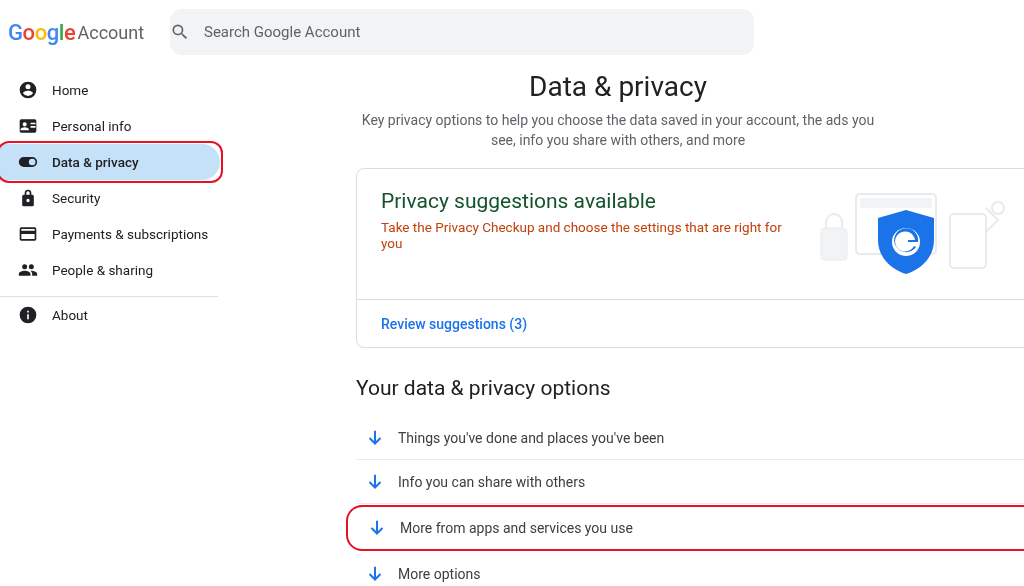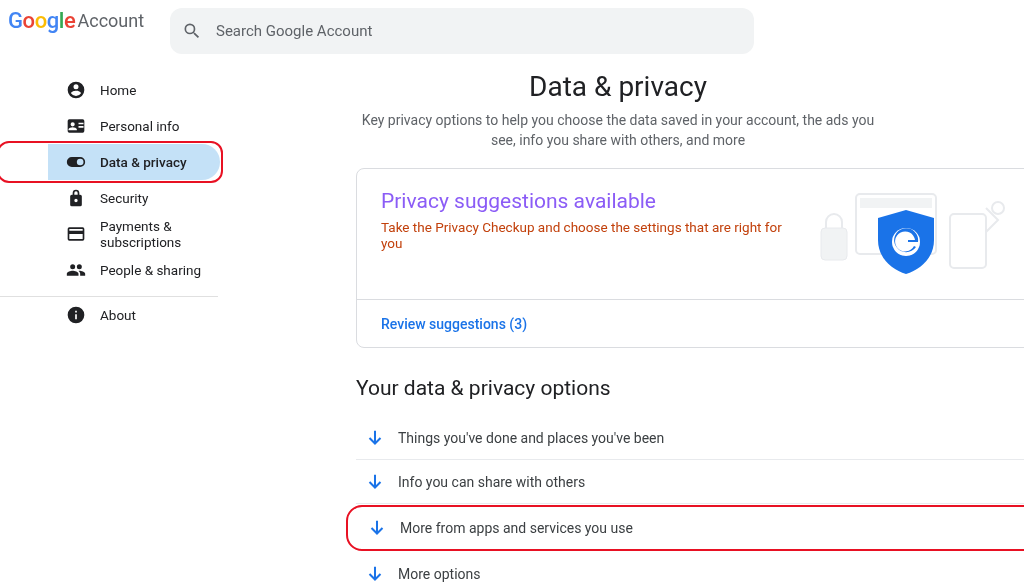--- a/index.html
+++ b/index.html
@@ -6,21 +6,21 @@
     body {
       font-family: 'Google Sans', Roboto, Arial, sans-serif;
       color: #202124;
       width: 1024px;
       height: 586px;
       overflow: hidden;
       background: #fff;
     }
     .header {
       display: flex;
-      align-items: flex-start;
+      align-items: center;
       padding: 8px 8px 0 8px;
       height: 56px;
     }
     .logo-block {
       display: flex;
       align-items: center;
       padding-left: 0;
       width: 162px;
     }
     .g-logo {
@@ -37,21 +37,21 @@
       font-size: 18px;
       margin-left: 2px;
     }
     .searchbar {
       flex: 0 0 584px;
       background: #f1f3f4;
       border-radius: 12px;
       height: 46px;
       display: flex;
       align-items: center;
-      padding: 0 12px;
+      padding: 0 0;
     }
     .search-icon {
       width: 20px; height: 20px;
       margin-right: 14px;
       fill: #5f6368;
     }
     .search-placeholder {
       color: #5f6368;
       font-size: 15px;
     }
@@ -68,21 +68,20 @@
       display: flex;
       align-items: center;
       height: 36px;
       padding-left: 18px;
       font-size: 13.5px;
       color: #202124;
       cursor: pointer;
       border-top-right-radius: 18px;
       border-bottom-right-radius: 18px;
       position: relative;
-      margin-left: 48px;
     }
     .sidebar-item.selected {
       background: #c4e1f7;
       font-weight: 500;
     }
     .sidebar-item .icon { width: 20px; height: 20px; margin-right: 14px; display:flex; align-items:center; justify-content:center; }
     .sidebar-item .icon svg { fill: #202124; }
     .about-section {
       border-top: 1px solid #e0e0e0;
       margin-top: 8px;
@@ -116,21 +115,21 @@
       margin-right: 8px;
     }
     .card-body {
       padding: 20px 24px;
       display: flex;
       align-items: flex-start;
       min-height: 120px;
       position: relative;
     }
     .card-text-col { flex: 1; }
-    .card h3 { font-size: 21px; font-weight: 400; color:#8b5cf6; margin-bottom: 6px; }
+    .card h3 { font-size: 21px; font-weight: 400; color:#14532d; margin-bottom: 6px; }
     .card-desc { font-size: 13.5px; color: #c2410c; }
     .card-art {
       width: 210px; height: 90px;
       display: flex;
       align-items: center;
       justify-content: center;
       position: relative;
     }
     .card-footer {
       border-top: 1px solid #dadce0;

